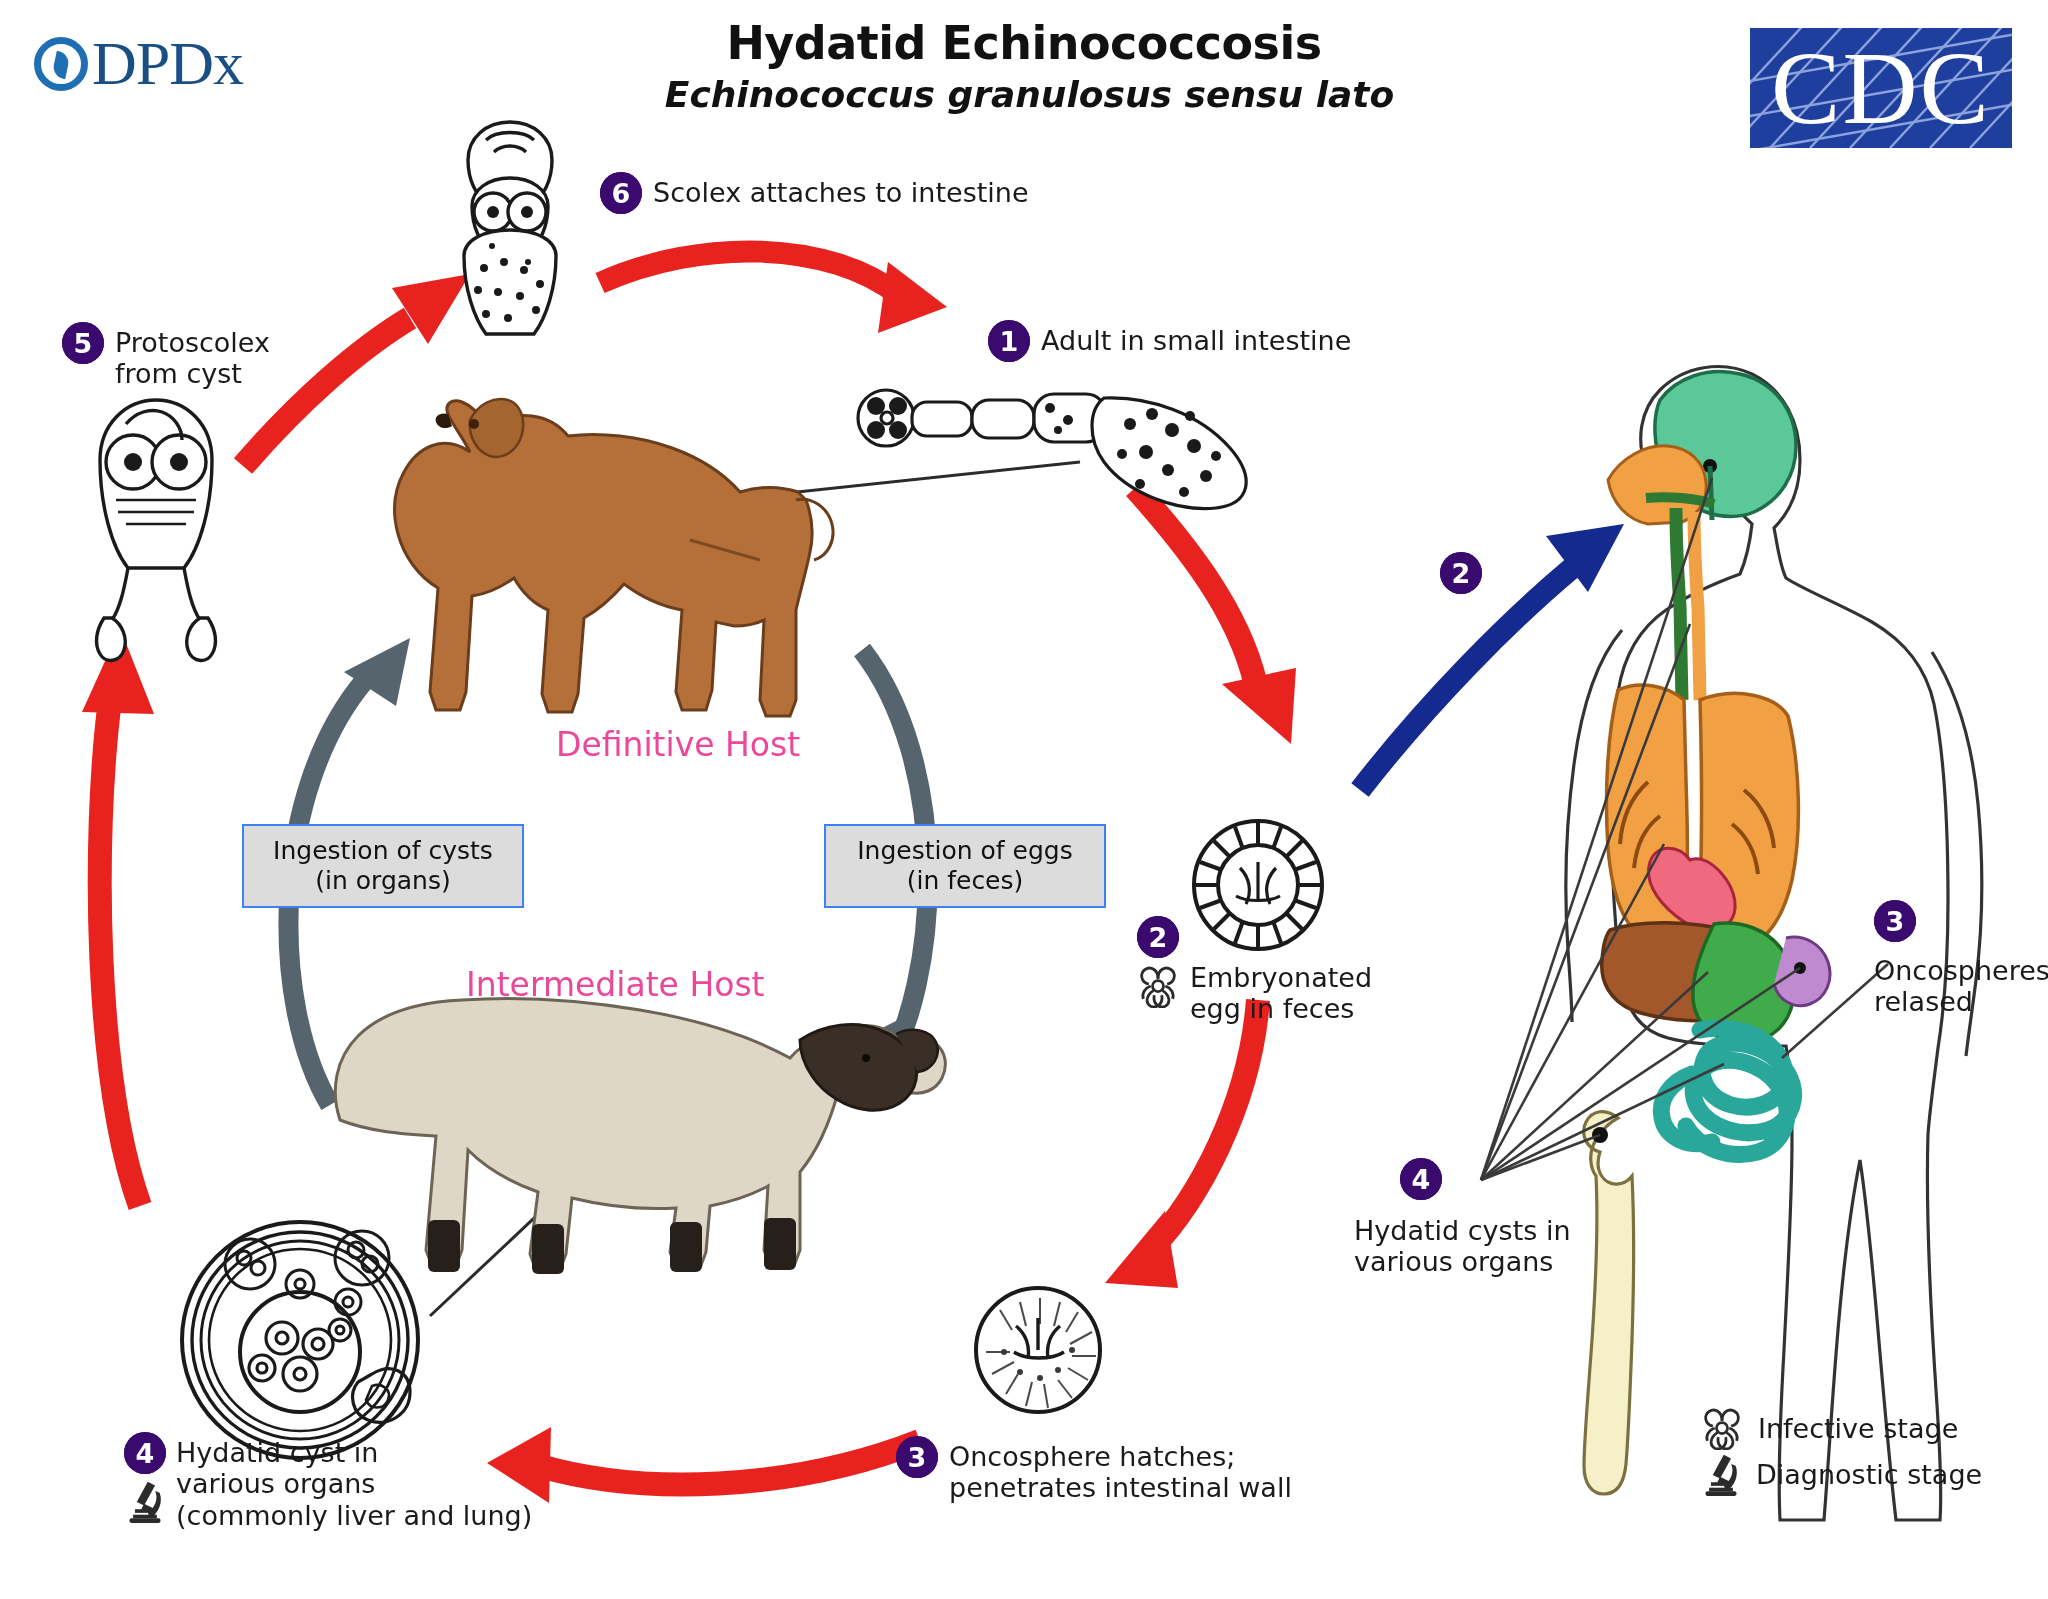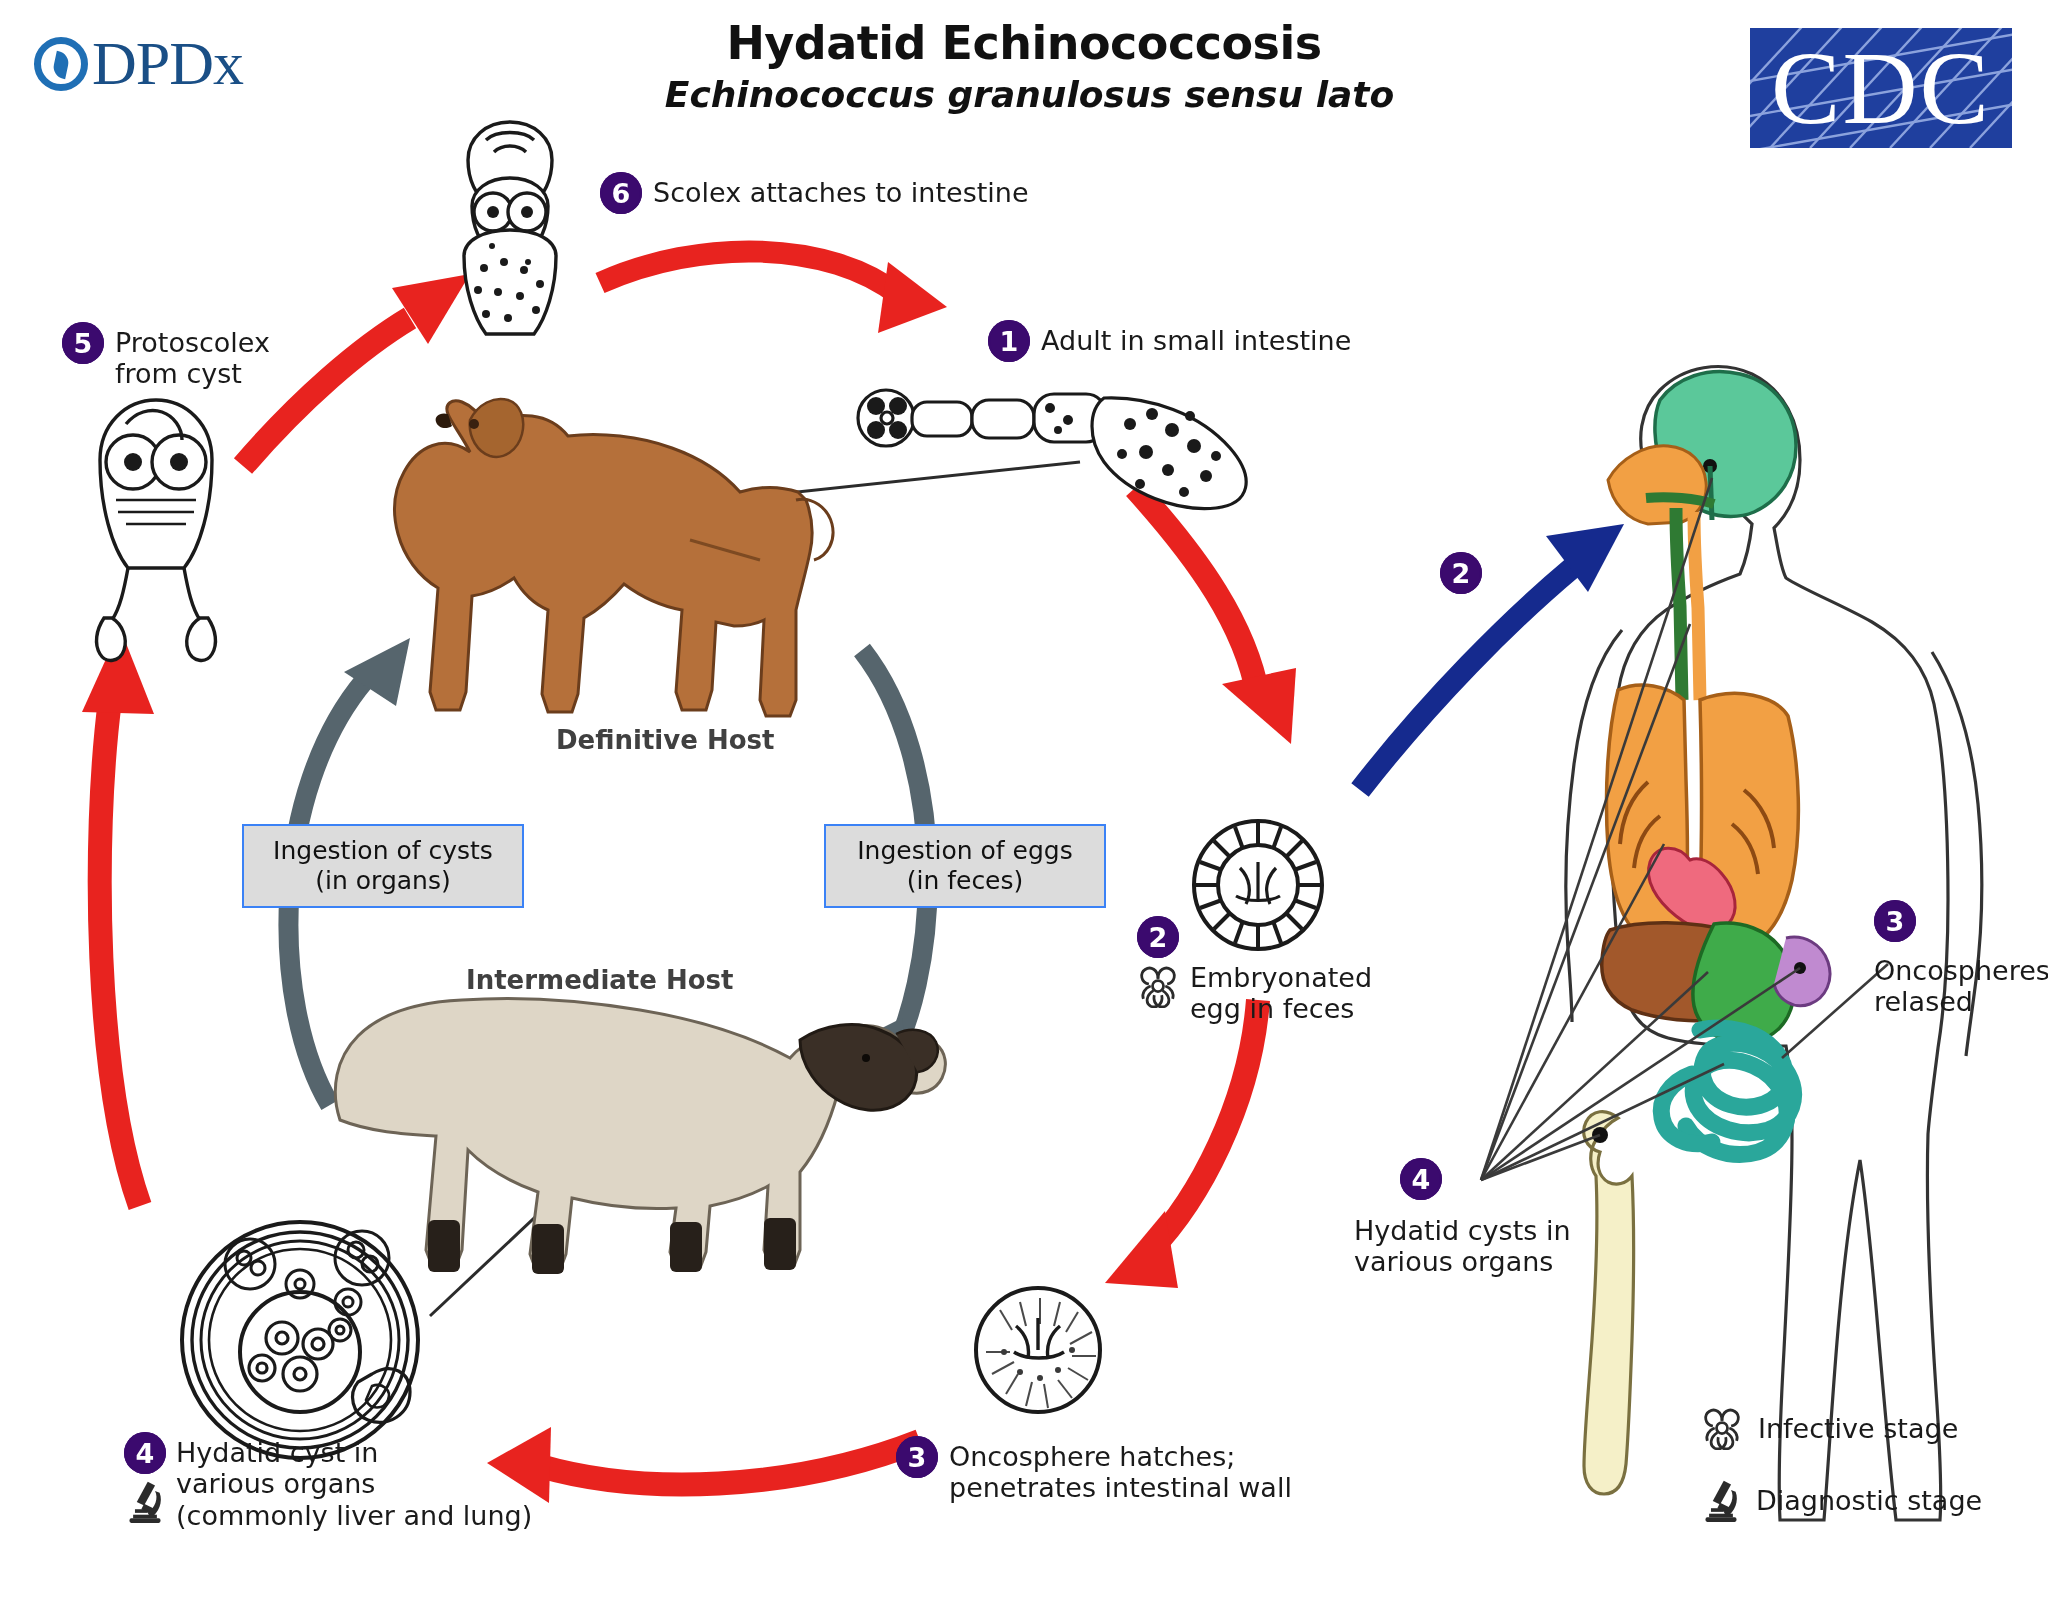--- a/index.html
+++ b/index.html
@@ -15,21 +15,21 @@
   #main-title{font-size:46px;font-weight:bold;color:#111;letter-spacing:-0.5px;font-family:"DejaVu Sans",sans-serif;}
   #sub-title{font-size:36px;font-style:italic;font-weight:bold;color:#111;margin-top:4px;font-family:"DejaVu Sans",sans-serif;padding-left:11px;}
   #cdc-logo{right:36px;top:28px;width:262px;height:120px;background:#d946ef;overflow:hidden;}
   #cdc-stripes{position:absolute;inset:0;}
   #cdc-text{position:absolute;inset:0;display:flex;align-items:center;justify-content:center;color:#fff;font-family:"Liberation Serif",serif;font-size:104px;line-height:1;letter-spacing:2px;}
   #cdc-tm{position:absolute;right:-12px;bottom:2px;color:#333;font-size:13px;}
   
   .step{display:flex;align-items:flex-start;gap:11px;}
   .badge{flex:0 0 auto;width:42px;height:42px;border-radius:50%;background:#3b0a6e;color:#fff;font-size:27px;font-weight:bold;display:flex;align-items:center;justify-content:center;font-family:"DejaVu Sans",sans-serif;box-shadow:inset 0 0 0 2px #3b0a6e;}
   .lbl{font-family:"DejaVu Sans",sans-serif;font-size:27px;color:#1a1a1a;line-height:1.16;font-weight:500;white-space:pre-line;padding-top:5px;}
-  .host-label{font-family:"DejaVu Sans",sans-serif;font-size:26px;font-weight:bold;color:#404040;}
+  .host-label{font-family:"DejaVu Sans",sans-serif;font-size:33px;font-weight:normal;color:#ec4899;}
   .greybox{background:#dcdcdc;border:2px solid #3b82f6;font-family:"DejaVu Sans",sans-serif;font-size:25px;color:#111;text-align:center;line-height:1.2;padding:10px 14px;white-space:pre-line;}
   .legend-row{display:flex;align-items:center;gap:14px;font-family:"DejaVu Sans",sans-serif;font-size:27px;color:#1a1a1a;}
   
   #art{position:absolute;left:0;top:0;width:2048px;height:1599px;}
 </style>
 </head>
 <body>
 
 <div id="stage">
 
@@ -507,21 +507,21 @@
     <div class="lbl" style="margin-top:8px;">Oncospheres
 relased</div>
   </div>
 
   <div class="abs" style="left:1400px;top:1158px;">
     <div class="badge">4</div>
     <div class="lbl" style="margin-top:10px;margin-left:-46px;">Hydatid cysts in
 various organs</div>
   </div>
 
-  <div class="abs" style="left:1700px;top:1406px;display:flex;flex-direction:column;gap:26px;">
+  <div class="abs" style="left:1700px;top:1406px;display:flex;flex-direction:column;">
     <div class="legend-row">
       <svg width="44" height="44" viewBox="0 0 48 48">
         <g fill="none" stroke="#2b2b2b" stroke-width="3">
           <circle cx="24" cy="24" r="6"></circle>
           <path d="M24,16 C24,6 16,2 10,6 C4,10 5,20 14,22"></path>
           <path d="M24,16 C24,6 32,2 38,6 C44,10 43,20 34,22"></path>
           <path d="M19,29 C11,34 10,43 16,46 C23,49 30,43 28,34"></path>
           <path d="M29,29 C37,34 38,43 32,46 C25,49 18,43 20,34"></path>
           <path d="M16,24 C10,26 6,32 8,38"></path>
           <path d="M32,24 C38,26 42,32 40,38"></path>

